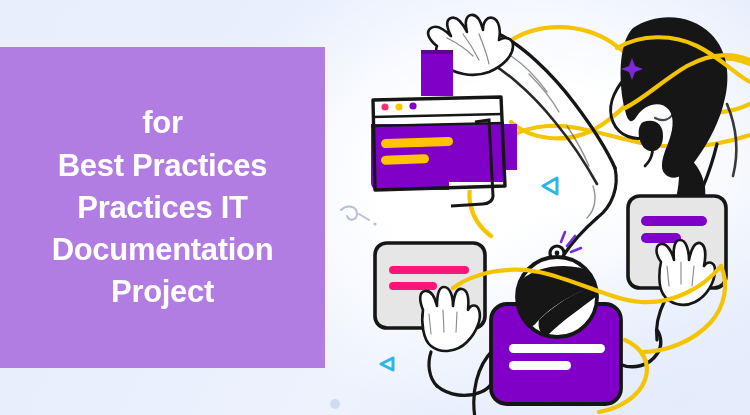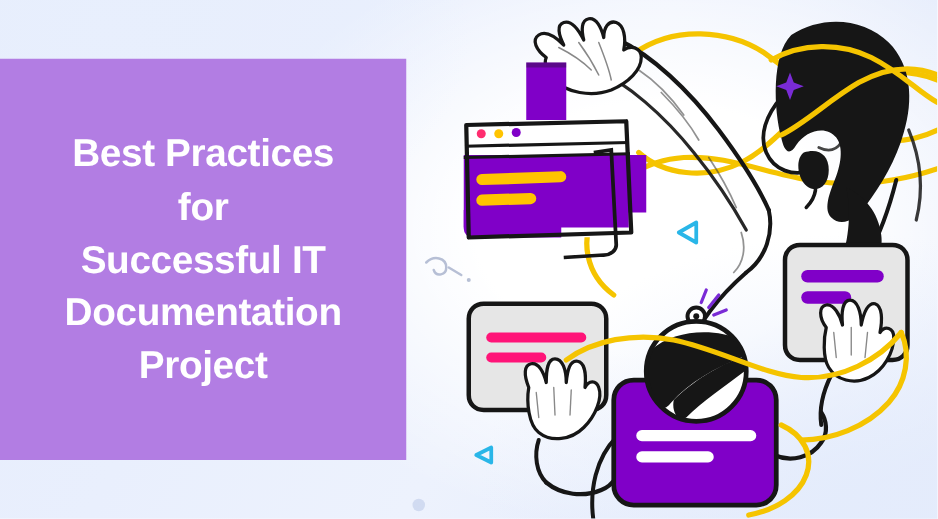--- a/index.html
+++ b/index.html
@@ -85,23 +85,23 @@
 
 <div id="banner">
 
   <div class="bg-base"></div>
   <div class="bg-tint-tl"></div>
   <div class="bg-tint-br"></div>
 
   <div id="title-panel"></div>
 
   <div id="title-text">
+    <span class="tline">for</span>
     <span class="tline">Best Practices</span>
-    <span class="tline">for</span>
-    <span class="tline">Successful IT</span>
+    <span class="tline">Practices IT</span>
     <span class="tline">Documentation</span>
     <span class="tline">Project</span>
   </div>
 
   <div id="illustration">
     <svg width="425" height="415" viewBox="0 0 425 415" xmlns="http://www.w3.org/2000/svg">
       <defs>
         <clipPath id="clipAll">
             <rect x="0" y="0" width="425" height="415"></rect>
           </clipPath>

